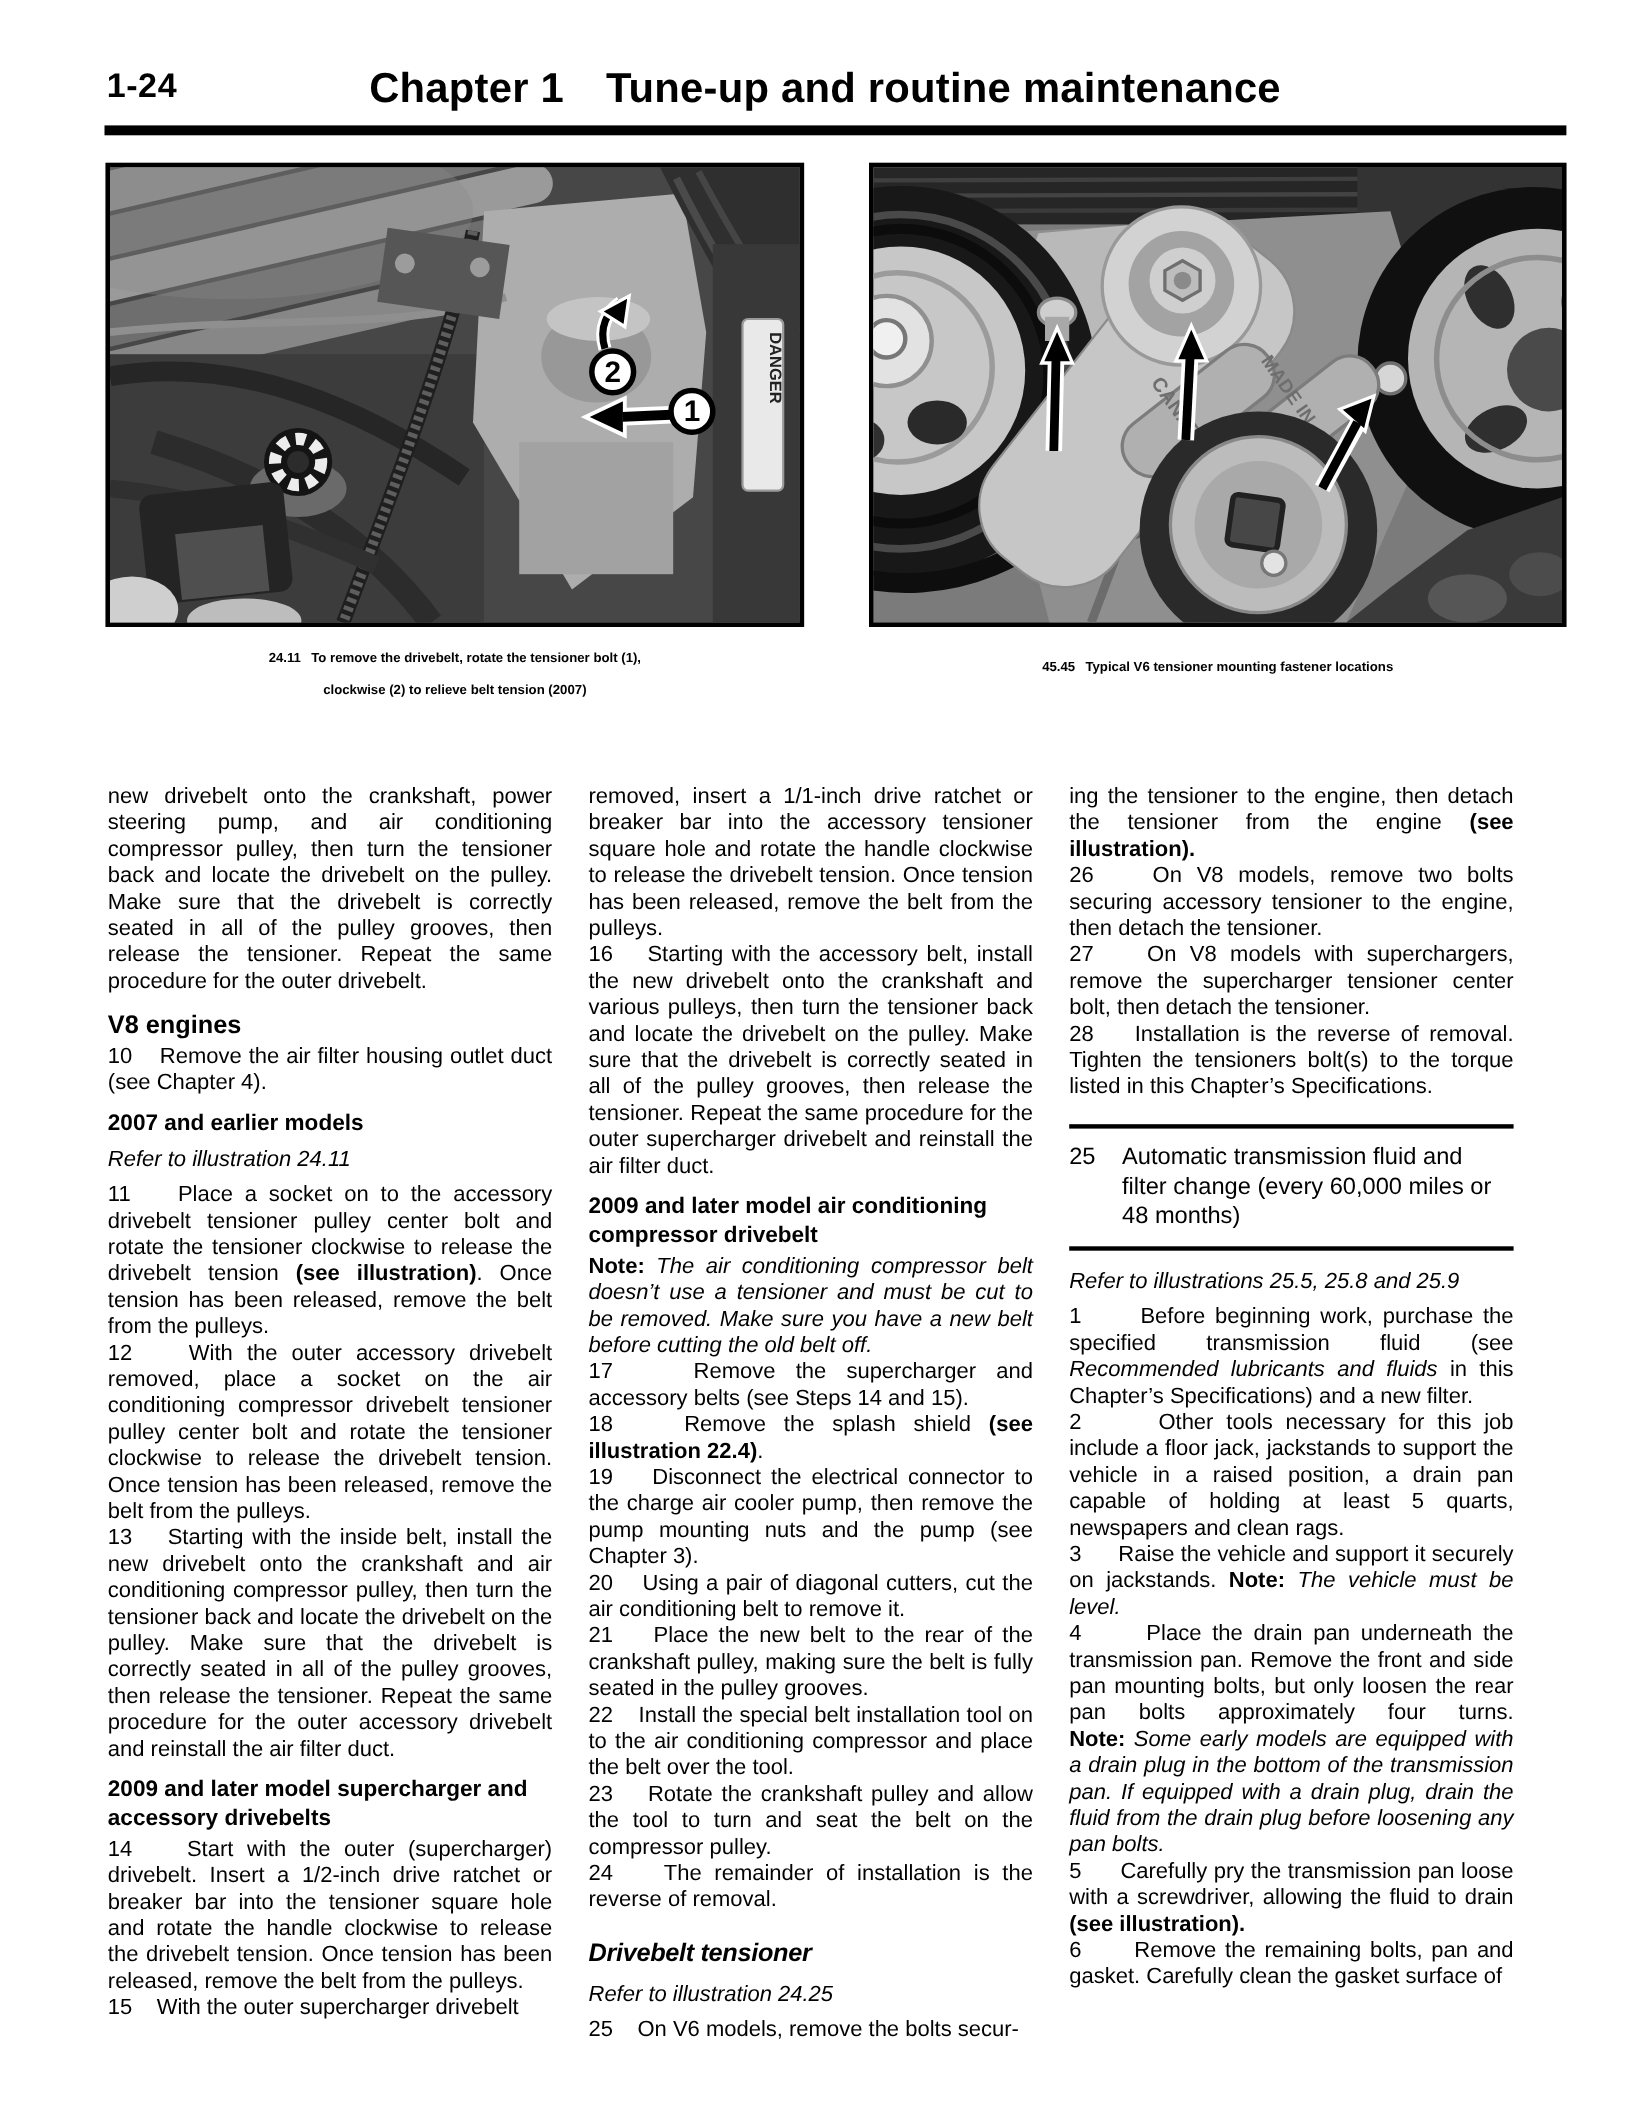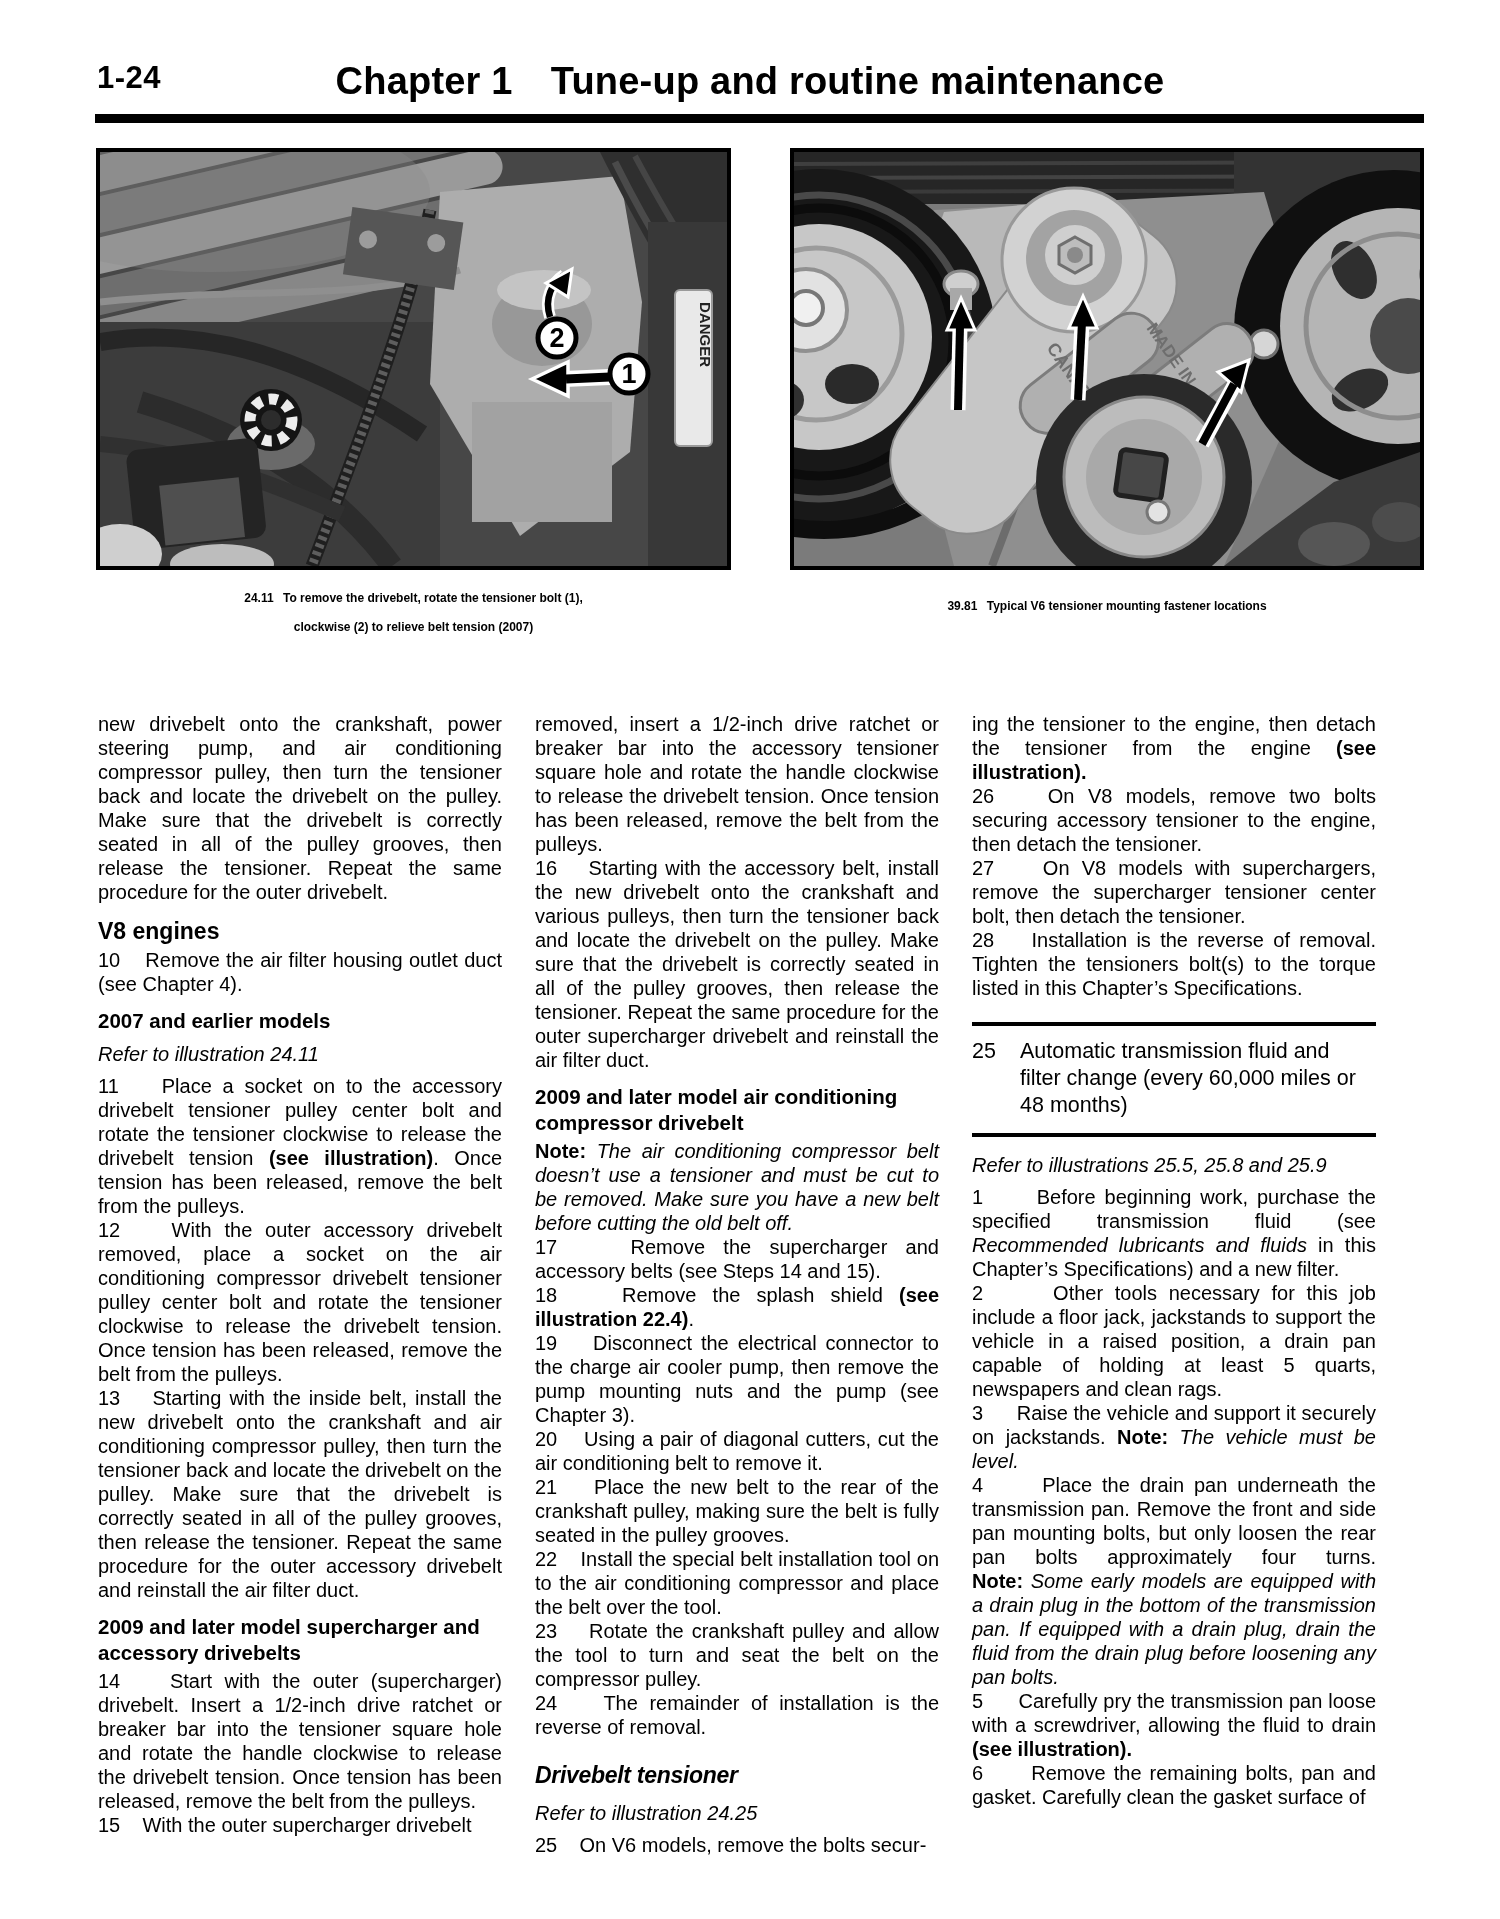--- a/index.html
+++ b/index.html
@@ -212,39 +212,39 @@
         <line x1="408" y1="292" x2="440" y2="232" stroke="#000" stroke-width="8"></line>
       </g>
     </svg>
   </figure>
 
   <div class="caption caption-left">
     <div>24.11  To remove the drivebelt, rotate the tensioner bolt (1),</div>
     <div>clockwise (2) to relieve belt tension (2007)</div>
   </div>
   <div class="caption caption-right">
-    <div>39.81  Typical V6 tensioner mounting fastener locations</div>
+    <div>45.45  Typical V6 tensioner mounting fastener locations</div>
   </div>
 
   <div class="columns">
     <div class="col">
         <p class="body-p"><span>new drivebelt onto the crankshaft, power steering pump, and air conditioning compressor pulley, then turn the tensioner back and locate the drivebelt on the pulley. Make sure that the drivebelt is correctly seated in all of the pulley grooves, then release the tensioner. Repeat the same procedure for the outer drivebelt.</span></p>
         <h3><span>V8 engines</span></h3>
         <p class="body-p"><span>10&nbsp;&nbsp;&nbsp;&nbsp;Remove the air filter housing outlet duct (see Chapter 4).</span></p>
         <h4><span>2007 and earlier models</span></h4>
         <p class="refer"><span>Refer to illustration 24.11</span></p>
         <p class="body-p"><span>11&nbsp;&nbsp;&nbsp;&nbsp;Place a socket on to the accessory drivebelt tensioner pulley center bolt and rotate the tensioner clockwise to release the drivebelt tension </span><span class="b">(see illustration)</span><span>. Once tension has been released, remove the belt from the pulleys.</span></p>
         <p class="body-p"><span>12&nbsp;&nbsp;&nbsp;&nbsp;With the outer accessory drivebelt removed, place a socket on the air conditioning compressor drivebelt tensioner pulley center bolt and rotate the tensioner clockwise to release the drivebelt tension. Once tension has been released, remove the belt from the pulleys.</span></p>
         <p class="body-p"><span>13&nbsp;&nbsp;&nbsp;&nbsp;Starting with the inside belt, install the new drivebelt onto the crankshaft and air conditioning compressor pulley, then turn the tensioner back and locate the drivebelt on the pulley. Make sure that the drivebelt is correctly seated in all of the pulley grooves, then release the tensioner. Repeat the same procedure for the outer accessory drivebelt and reinstall the air filter duct.</span></p>
         <h4><span>2009 and later model supercharger and accessory drivebelts</span></h4>
         <p class="body-p"><span>14&nbsp;&nbsp;&nbsp;&nbsp;Start with the outer (supercharger) drivebelt. Insert a 1/2-inch drive ratchet or breaker bar into the tensioner square hole and rotate the handle clockwise to release the drivebelt tension. Once tension has been released, remove the belt from the pulleys.</span></p>
         <p class="body-p"><span>15&nbsp;&nbsp;&nbsp;&nbsp;With the outer supercharger drivebelt</span></p>
       </div>
     <div class="col">
-        <p class="body-p"><span>removed, insert a 1/2-inch drive ratchet or breaker bar into the accessory tensioner square hole and rotate the handle clockwise to release the drivebelt tension. Once tension has been released, remove the belt from the pulleys.</span></p>
+        <p class="body-p"><span>removed, insert a 1/1-inch drive ratchet or breaker bar into the accessory tensioner square hole and rotate the handle clockwise to release the drivebelt tension. Once tension has been released, remove the belt from the pulleys.</span></p>
         <p class="body-p"><span>16&nbsp;&nbsp;&nbsp;&nbsp;Starting with the accessory belt, install the new drivebelt onto the crankshaft and various pulleys, then turn the tensioner back and locate the drivebelt on the pulley. Make sure that the drivebelt is correctly seated in all of the pulley grooves, then release the tensioner. Repeat the same procedure for the outer supercharger drivebelt and reinstall the air filter duct.</span></p>
         <h4><span>2009 and later model air conditioning compressor drivebelt</span></h4>
         <p class="body-p"><span class="b">Note:</span><span class="i">&nbsp;The air conditioning compressor belt doesn’t use a tensioner and must be cut to be removed. Make sure you have a new belt before cutting the old belt off.</span></p>
         <p class="body-p"><span>17&nbsp;&nbsp;&nbsp;&nbsp;Remove the supercharger and accessory belts (see Steps 14 and 15).</span></p>
         <p class="body-p"><span>18&nbsp;&nbsp;&nbsp;&nbsp;Remove the splash shield </span><span class="b">(see illustration 22.4)</span><span>.</span></p>
         <p class="body-p"><span>19&nbsp;&nbsp;&nbsp;&nbsp;Disconnect the electrical connector to the charge air cooler pump, then remove the pump mounting nuts and the pump (see Chapter 3).</span></p>
         <p class="body-p"><span>20&nbsp;&nbsp;&nbsp;&nbsp;Using a pair of diagonal cutters, cut the air conditioning belt to remove it.</span></p>
         <p class="body-p"><span>21&nbsp;&nbsp;&nbsp;&nbsp;Place the new belt to the rear of the crankshaft pulley, making sure the belt is fully seated in the pulley grooves.</span></p>
         <p class="body-p"><span>22&nbsp;&nbsp;&nbsp;&nbsp;Install the special belt installation tool on to the air conditioning compressor and place the belt over the tool.</span></p>
         <p class="body-p"><span>23&nbsp;&nbsp;&nbsp;&nbsp;Rotate the crankshaft pulley and allow the tool to turn and seat the belt on the compressor pulley.</span></p>

